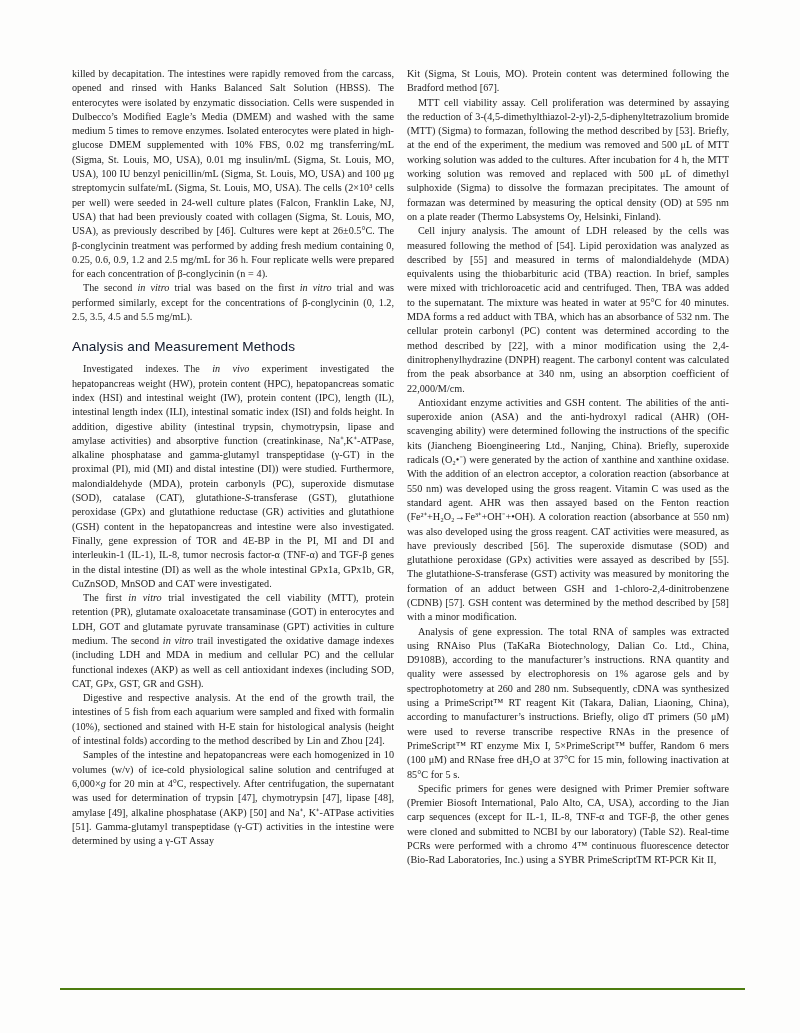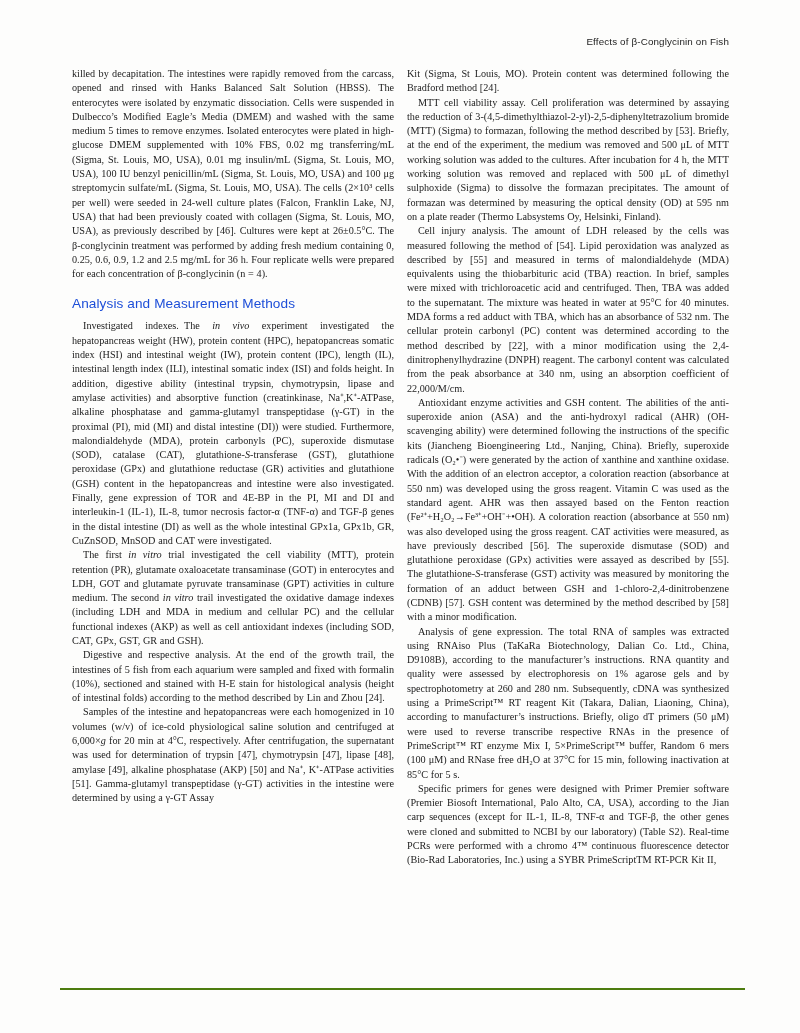--- a/index.html
+++ b/index.html
@@ -21,52 +21,52 @@
   .column { flex:1 1 0; min-width:0; }
   .para {
     font-size:10.2px; line-height:14.3px; text-align:justify;
     color:#1b1b1b; word-spacing:0.2px;
   }
   .para.indent { text-indent:11px; }
   .para b { font-weight:normal; }
   .para i { font-style:italic; }
   .section-heading {
     font-family:"Liberation Sans", sans-serif; font-size:13.6px;
-    font-weight:400; color:#1d4ed8; margin:15px 0 8px 0; letter-spacing:0.1px;
+    font-weight:400; color:#0f172a; margin:15px 0 8px 0; letter-spacing:0.1px;
   }
   .footer {
     position:absolute; left:60px; right:55px; top:988px;
     border-top:2px solid #4d7c0f; padding-top:8px;
     display:flex; align-items:baseline;
     font-family:"Liberation Sans", sans-serif; font-size:9.8px; color:#1f1f1f;
   }
   .f-left  { flex:1 1 0; text-align:left; }
   .f-center{ flex:0 0 auto; }
   .f-right { flex:1 1 0; text-align:right;margin-top:35px; }
 </style>
 </head>
 <body>
 
 <div class="page">
 
-  <div class="running-head">Effects of β-Conglycinin on Fish</div>
 
   <div class="columns">
 
     <div class="column">
       <p class="para">killed by decapitation. The intestines were rapidly removed from the carcass, opened and rinsed with Hanks Balanced Salt Solution (HBSS). The enterocytes were isolated by enzymatic dissociation. Cells were suspended in Dulbecco’s Modified Eagle’s Media (DMEM) and washed with the same medium 5 times to remove enzymes. Isolated enterocytes were plated in high-glucose DMEM supplemented with 10% FBS, 0.02 mg transferring/mL (Sigma, St. Louis, MO, USA), 0.01 mg insulin/mL (Sigma, St. Louis, MO, USA), 100 IU benzyl penicillin/mL (Sigma, St. Louis, MO, USA) and 100 μg streptomycin sulfate/mL (Sigma, St. Louis, MO, USA). The cells (2×10³ cells per well) were seeded in 24-well culture plates (Falcon, Franklin Lake, NJ, USA) that had been previously coated with collagen (Sigma, St. Louis, MO, USA), as previously described by [46]. Cultures were kept at 26±0.5°C. The β-conglycinin treatment was performed by adding fresh medium containing 0, 0.25, 0.6, 0.9, 1.2 and 2.5 mg/mL for 36 h. Four replicate wells were prepared for each concentration of β-conglycinin (n = 4).</p>
+      <p class="para indent">The second <i>in vitro</i> trial was based on the first <i>in vitro</i> trial and was performed similarly, except for the concentrations of β-conglycinin (0, 1.2, 2.5, 3.5, 4.5 and 5.5 mg/mL).</p>
       <h2 class="section-heading">Analysis and Measurement Methods</h2>
       <p class="para indent"><b>Investigated indexes.</b> The <i>in vivo</i> experiment investigated the hepatopancreas weight (HW), protein content (HPC), hepatopancreas somatic index (HSI) and intestinal weight (IW), protein content (IPC), length (IL), intestinal length index (ILI), intestinal somatic index (ISI) and folds height. In addition, digestive ability (intestinal trypsin, chymotrypsin, lipase and amylase activities) and absorptive function (creatinkinase, Na⁺,K⁺-ATPase, alkaline phosphatase and gamma-glutamyl transpeptidase (γ-GT) in the proximal (PI), mid (MI) and distal intestine (DI)) were studied. Furthermore, malondialdehyde (MDA), protein carbonyls (PC), superoxide dismutase (SOD), catalase (CAT), glutathione-<i>S</i>-transferase (GST), glutathione peroxidase (GPx) and glutathione reductase (GR) activities and glutathione (GSH) content in the hepatopancreas and intestine were also investigated. Finally, gene expression of TOR and 4E-BP in the PI, MI and DI and interleukin-1 (IL-1), IL-8, tumor necrosis factor-α (TNF-α) and TGF-β genes in the distal intestine (DI) as well as the whole intestinal GPx1a, GPx1b, GR, CuZnSOD, MnSOD and CAT were investigated.</p>
       <p class="para indent">The first <i>in vitro</i> trial investigated the cell viability (MTT), protein retention (PR), glutamate oxaloacetate transaminase (GOT) in enterocytes and LDH, GOT and glutamate pyruvate transaminase (GPT) activities in culture medium. The second <i>in vitro</i> trail investigated the oxidative damage indexes (including LDH and MDA in medium and cellular PC) and the cellular functional indexes (AKP) as well as cell antioxidant indexes (including SOD, CAT, GPx, GST, GR and GSH).</p>
       <p class="para indent"><b>Digestive and respective analysis.</b> At the end of the growth trail, the intestines of 5 fish from each aquarium were sampled and fixed with formalin (10%), sectioned and stained with H-E stain for histological analysis (height of intestinal folds) according to the method described by Lin and Zhou [24].</p>
       <p class="para indent">Samples of the intestine and hepatopancreas were each homogenized in 10 volumes (w/v) of ice-cold physiological saline solution and centrifuged at 6,000×<b><i>g</i></b> for 20 min at 4°C, respectively. After centrifugation, the supernatant was used for determination of trypsin [47], chymotrypsin [47], lipase [48], amylase [49], alkaline phosphatase (AKP) [50] and Na⁺, K⁺-ATPase activities [51]. Gamma-glutamyl transpeptidase (γ-GT) activities in the intestine were determined by using a γ-GT Assay</p>
     </div>
 
     <div class="column">
-      <p class="para">Kit (Sigma, St Louis, MO). Protein content was determined following the Bradford method [24].</p>
+      <p class="para">Kit (Sigma, St Louis, MO). Protein content was determined following the Bradford method [67].</p>
       <p class="para indent"><b>MTT cell viability assay.</b> Cell proliferation was determined by assaying the reduction of 3-(4,5-dimethylthiazol-2-yl)-2,5-diphenyltetrazolium bromide (MTT) (Sigma) to formazan, following the method described by [53]. Briefly, at the end of the experiment, the medium was removed and 500 μL of MTT working solution was added to the cultures. After incubation for 4 h, the MTT working solution was removed and replaced with 500 μL of dimethyl sulphoxide (Sigma) to dissolve the formazan precipitates. The amount of formazan was determined by measuring the optical density (OD) at 595 nm on a plate reader (Thermo Labsystems Oy, Helsinki, Finland).</p>
       <p class="para indent"><b>Cell injury analysis.</b> The amount of LDH released by the cells was measured following the method of [54]. Lipid peroxidation was analyzed as described by [55] and measured in terms of malondialdehyde (MDA) equivalents using the thiobarbituric acid (TBA) reaction. In brief, samples were mixed with trichloroacetic acid and centrifuged. Then, TBA was added to the supernatant. The mixture was heated in water at 95°C for 40 minutes. MDA forms a red adduct with TBA, which has an absorbance of 532 nm. The cellular protein carbonyl (PC) content was determined according to the method described by [22], with a minor modification using the 2,4-dinitrophenylhydrazine (DNPH) reagent. The carbonyl content was calculated from the peak absorbance at 340 nm, using an absorption coefficient of 22,000/M/cm.</p>
       <p class="para indent"><b>Antioxidant enzyme activities and GSH content.</b> The abilities of the anti-superoxide anion (ASA) and the anti-hydroxyl radical (AHR) (OH-scavenging ability) were determined following the instructions of the specific kits (Jiancheng Bioengineering Ltd., Nanjing, China). Briefly, superoxide radicals (O₂•⁻) were generated by the action of xanthine and xanthine oxidase. With the addition of an electron acceptor, a coloration reaction (absorbance at 550 nm) was developed using the gross reagent. Vitamin C was used as the standard agent. AHR was then assayed based on the Fenton reaction (Fe²⁺+H₂O₂→Fe³⁺+OH⁻+•OH). A coloration reaction (absorbance at 550 nm) was also developed using the gross reagent. CAT activities were measured, as have previously described [56]. The superoxide dismutase (SOD) and glutathione peroxidase (GPx) activities were assayed as described by [55]. The glutathione-<i>S</i>-transferase (GST) activity was measured by monitoring the formation of an adduct between GSH and 1-chloro-2,4-dinitrobenzene (CDNB) [57]. GSH content was determined by the method described by [58] with a minor modification.</p>
       <p class="para indent"><b>Analysis of gene expression.</b> The total RNA of samples was extracted using RNAiso Plus (TaKaRa Biotechnology, Dalian Co. Ltd., China, D9108B), according to the manufacturer’s instructions. RNA quantity and quality were assessed by electrophoresis on 1% agarose gels and by spectrophotometry at 260 and 280 nm. Subsequently, cDNA was synthesized using a PrimeScript™ RT reagent Kit (Takara, Dalian, Liaoning, China), according to manufacturer’s instructions. Briefly, oligo dT primers (50 μM) were used to reverse transcribe respective RNAs in the presence of PrimeScript™ RT enzyme Mix I, 5×PrimeScript™ buffer, Random 6 mers (100 μM) and RNase free dH₂O at 37°C for 15 min, following inactivation at 85°C for 5 s.</p>
       <p class="para indent">Specific primers for genes were designed with Primer Premier software (Premier Biosoft International, Palo Alto, CA, USA), according to the Jian carp sequences (except for IL-1, IL-8, TNF-α and TGF-β, the other genes were cloned and submitted to NCBI by our laboratory) (Table S2). Real-time PCRs were performed with a chromo 4™ continuous fluorescence detector (Bio-Rad Laboratories, Inc.) using a SYBR PrimeScriptTM RT-PCR Kit II,</p>
     </div>
 
   </div>
 
   <div class="footer">

